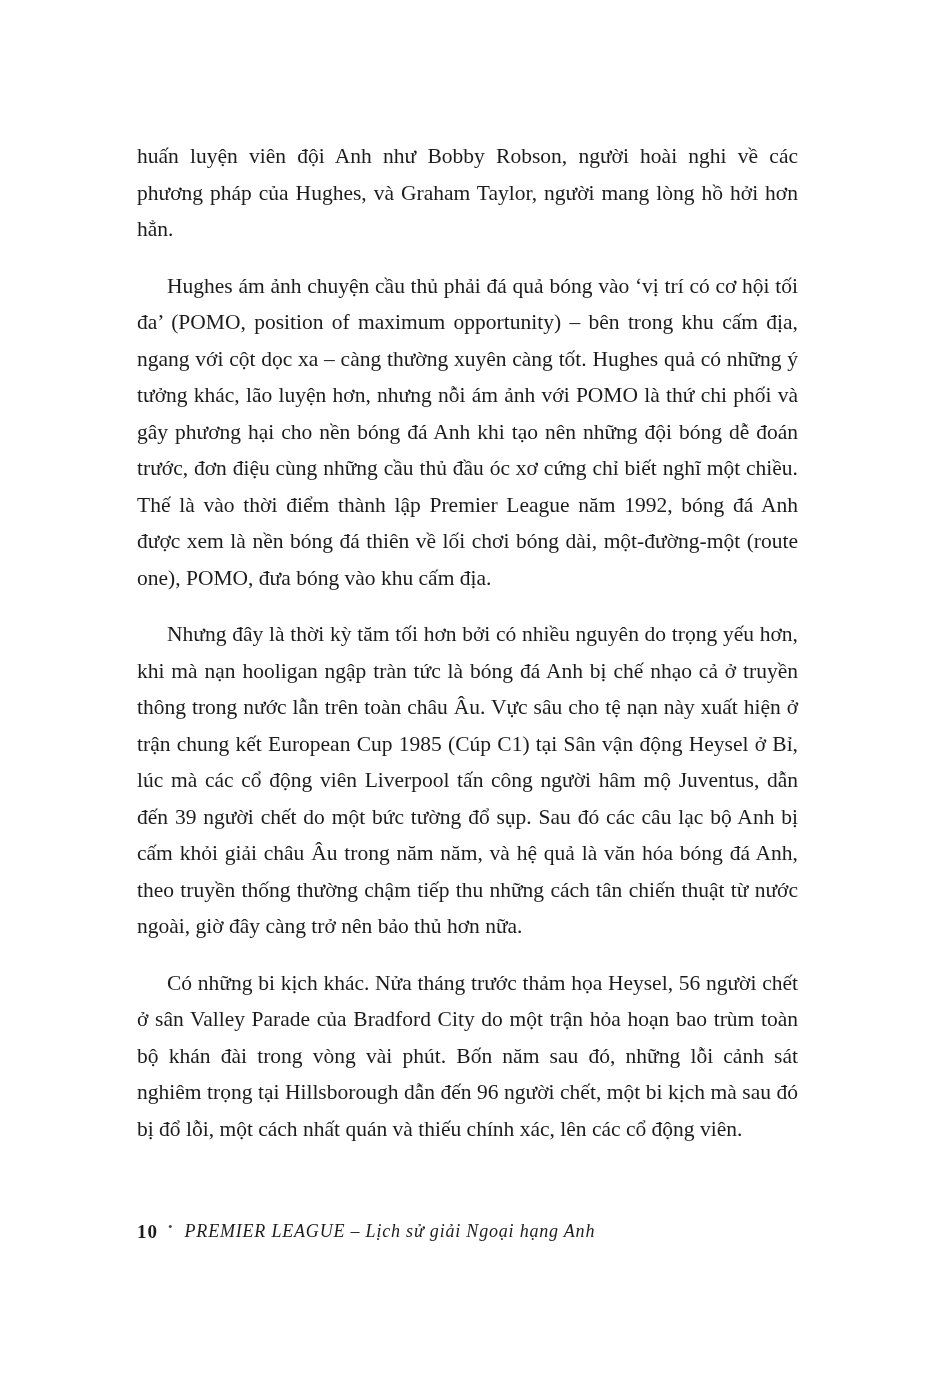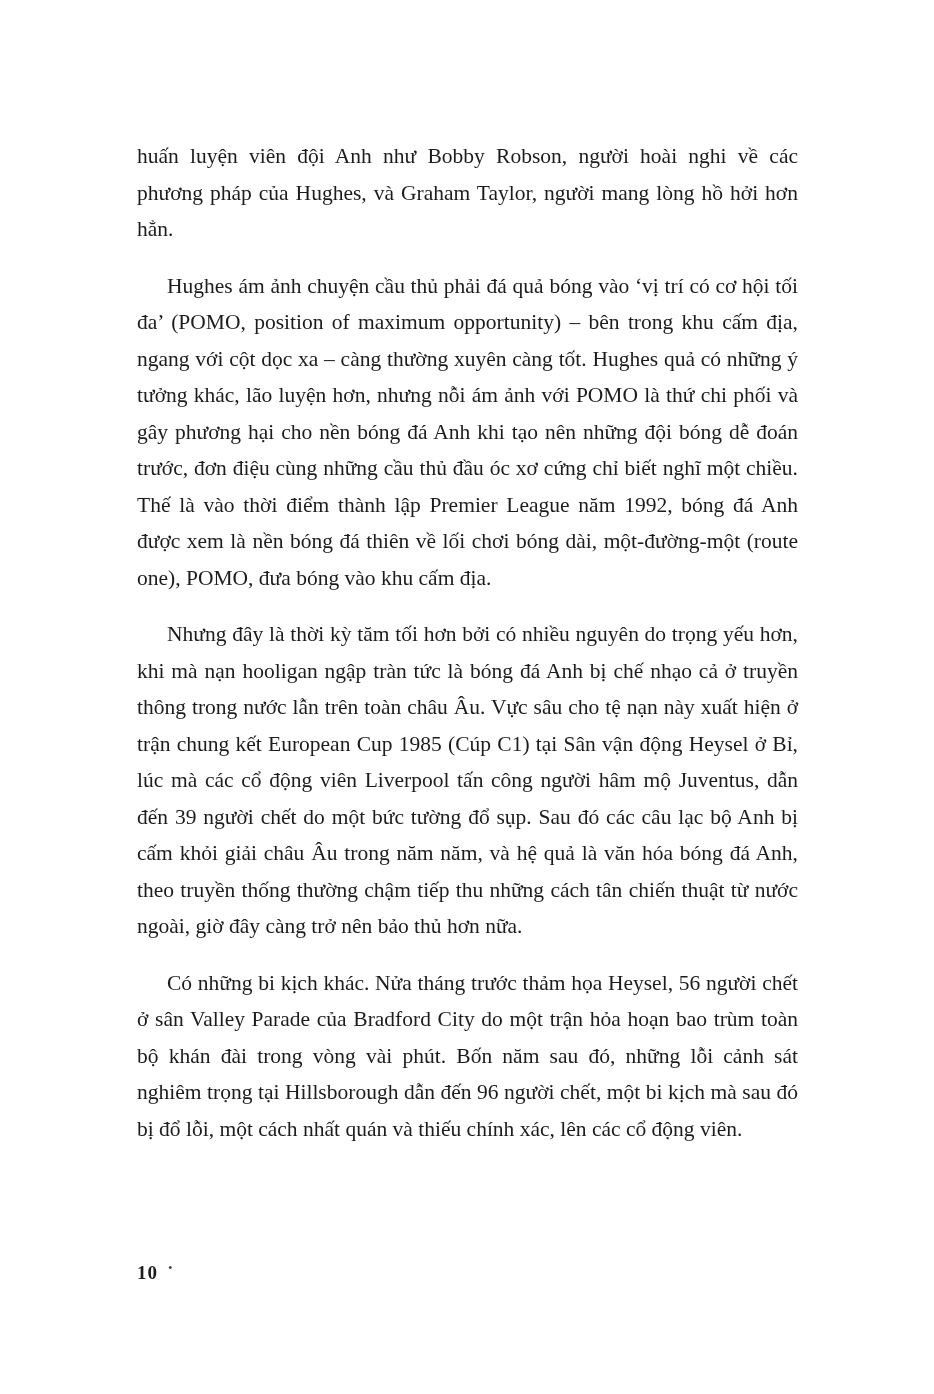--- a/index.html
+++ b/index.html
@@ -31,21 +31,21 @@
     margin: 0 0 20px 0;
   }
   p.para.indent {
     text-indent: 30px;
   }
   .italic {
   }
   .footer {
     position: absolute;
     left: 137px;
-    top: 1262px;
+    top: 1221px;
     width: 661px;
     display: flex;
     align-items: flex-start;
   }
   .page-number {
     font-weight: bold;
     font-size: 19px;
     letter-spacing: 1px;
   }
   .footer-sep {
@@ -70,15 +70,16 @@
 
   <p class="para"><span>huấn luyện viên đội Anh như Bobby Robson, người hoài nghi về các phương pháp của Hughes, và Graham Taylor, người mang lòng hồ hởi hơn hẳn.</span></p>
       <p class="para indent"><span>Hughes ám ảnh chuyện cầu thủ phải đá quả bóng vào ‘vị trí có cơ hội tối đa’ </span><span class="italic">(POMO, position of maximum opportunity)</span><span> – bên trong khu cấm địa, ngang với cột dọc xa – càng thường xuyên càng tốt. Hughes quả có những ý tưởng khác, lão luyện hơn, nhưng nỗi ám ảnh với POMO là thứ chi phối và gây phương hại cho nền bóng đá Anh khi tạo nên những đội bóng dễ đoán trước, đơn điệu cùng những cầu thủ đầu óc xơ cứng chỉ biết nghĩ một chiều. Thế là vào thời điểm thành lập Premier League năm 1992, bóng đá Anh được xem là nền bóng đá thiên về lối chơi bóng dài, một-đường-một </span><span class="italic">(route one)</span><span>, POMO, đưa bóng vào khu cấm địa.</span></p>
       <p class="para indent"><span>Nhưng đây là thời kỳ tăm tối hơn bởi có nhiều nguyên do trọng yếu hơn, khi mà nạn hooligan ngập tràn tức là bóng đá Anh bị chế nhạo cả ở truyền thông trong nước lẫn trên toàn châu Âu. Vực sâu cho tệ nạn này xuất hiện ở trận chung kết European Cup 1985 (Cúp C1) tại Sân vận động Heysel ở Bỉ, lúc mà các cổ động viên Liverpool tấn công người hâm mộ Juventus, dẫn đến 39 người chết do một bức tường đổ sụp. Sau đó các câu lạc bộ Anh bị cấm khỏi giải châu Âu trong năm năm, và hệ quả là văn hóa bóng đá Anh, theo truyền thống thường chậm tiếp thu những cách tân chiến thuật từ nước ngoài, giờ đây càng trở nên bảo thủ hơn nữa.</span></p>
       <p class="para indent"><span>Có những bi kịch khác. Nửa tháng trước thảm họa Heysel, 56 người chết ở sân Valley Parade của Bradford City do một trận hỏa hoạn bao trùm toàn bộ khán đài trong vòng vài phút. Bốn năm sau đó, những lỗi cảnh sát nghiêm trọng tại Hillsborough dẫn đến 96 người chết, một bi kịch mà sau đó bị đổ lỗi, một cách nhất quán và thiếu chính xác, lên các cổ động viên.</span></p>
     </div>
 
   <div class="footer">
     <span class="page-number">10</span>
     <span class="footer-sep">•</span>
+    <span class="footer-title">PREMIER LEAGUE – Lịch sử giải Ngoại hạng Anh</span>
   </div>
 
 </div>
 
 </body></html>

